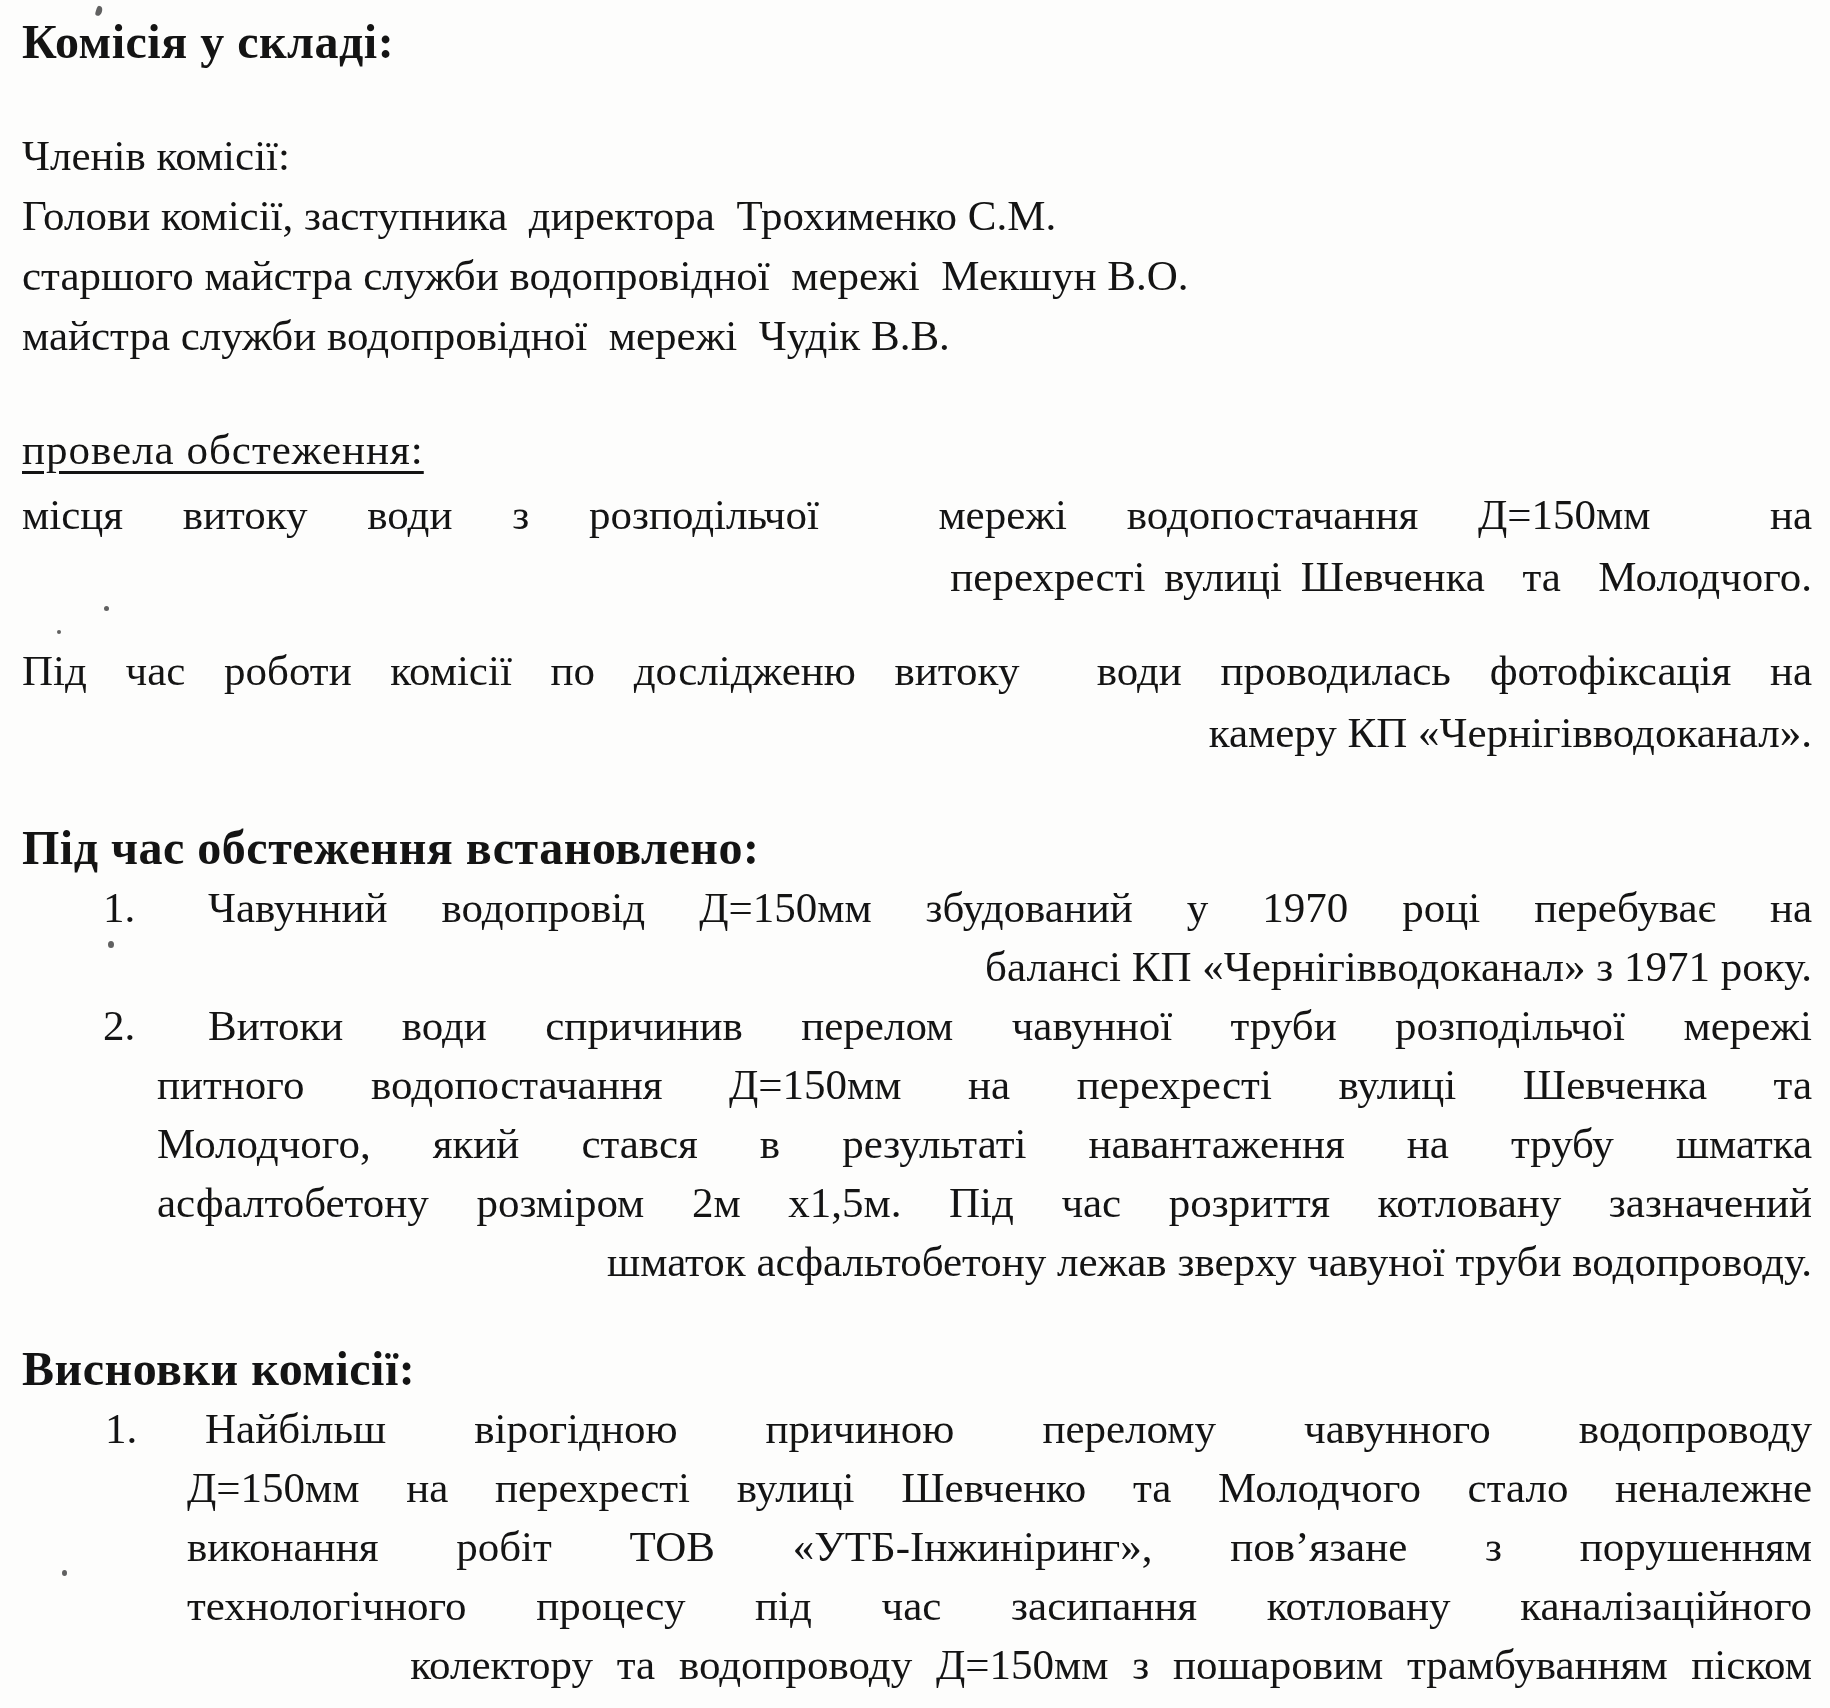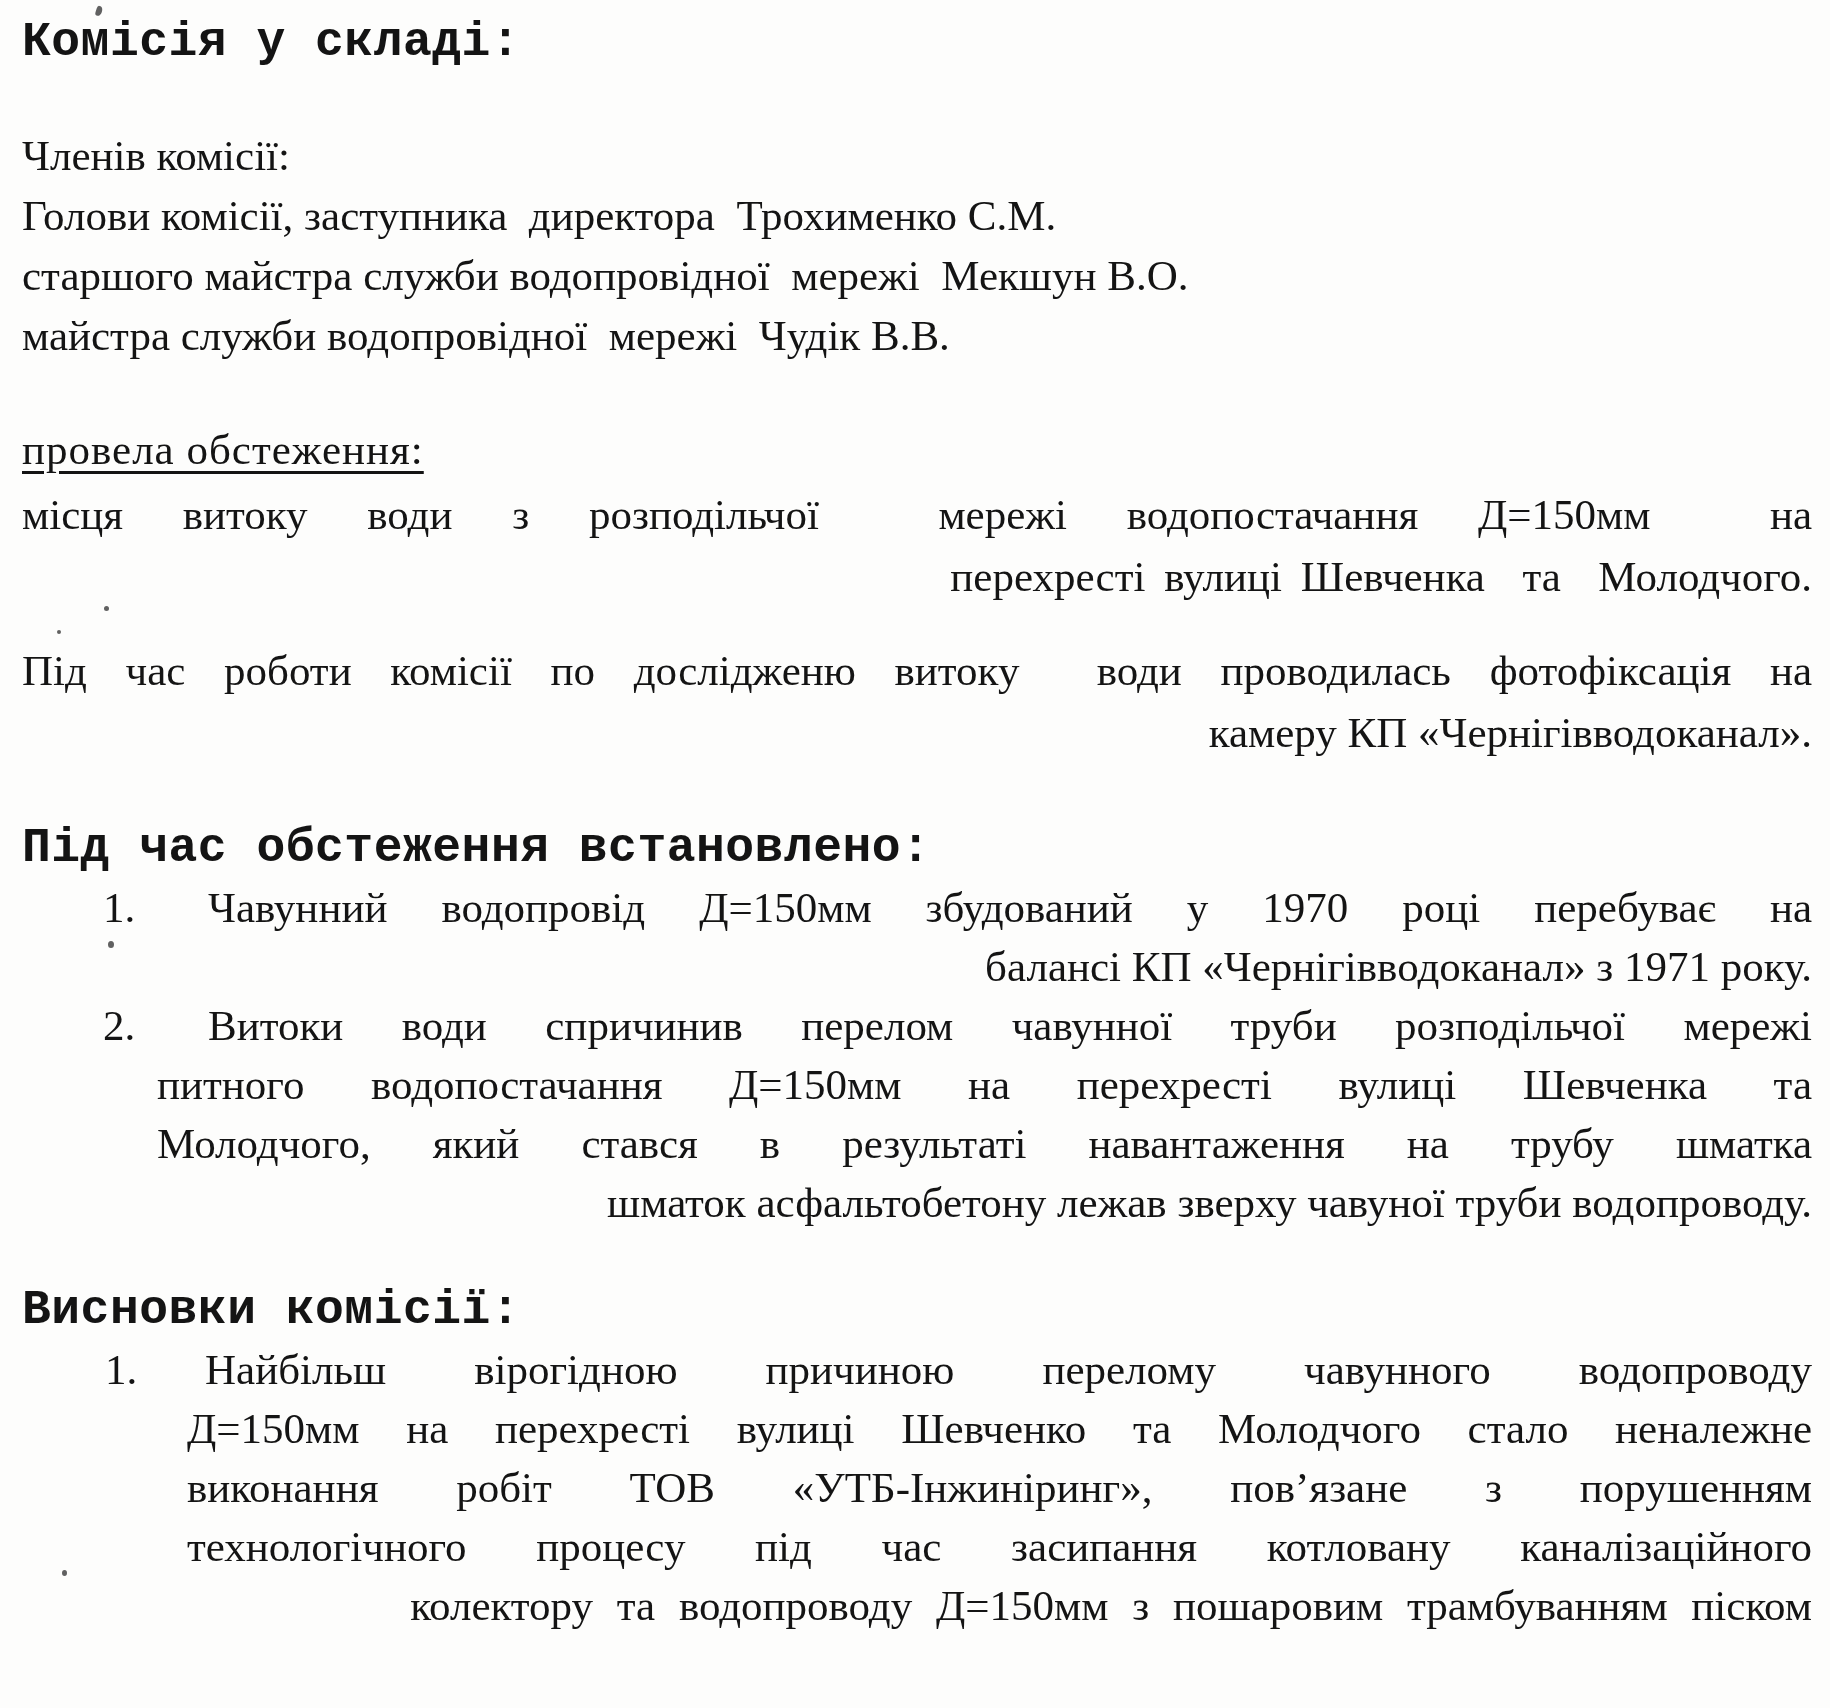--- a/index.html
+++ b/index.html
@@ -18,21 +18,20 @@
     font-size: 43px;
     padding: 14px 18px 0 22px;
     overflow: hidden;
   }
   .pre { white-space: pre-wrap; }
   .bold-heading {
     font-weight: bold;
     font-size: 48px;
     line-height: 56px;
     letter-spacing: 0.5px;
-    font-family: Liberation Mono, monospace;
   }
   .comp-block { margin-top: 56px; }
   .comp-line { line-height: 60px; }
   .survey-heading {
     margin-top: 54px;
     line-height: 60px;
     text-decoration: underline;
     text-underline-offset: 7px;
     text-decoration-thickness: 2.5px;
     letter-spacing: 1px;
@@ -107,20 +106,21 @@
       <div class="f-item">
         <span class="num">1.</span>
         <div class="tline jl ti-51 pre">Чавунний водопровід Д=150мм збудований у 1970 році перебуває на</div>
         <div class="tline ln pre">балансі КП «Чернігівводоканал» з 1971 року.</div>
       </div>
       <div class="f-item">
         <span class="num">2.</span>
         <div class="tline jl ti-51 pre">Витоки води спричинив перелом чавунної труби розподільчої мережі</div>
         <div class="tline jl pre">питного водопостачання Д=150мм на перехресті вулиці Шевченка та</div>
         <div class="tline jl pre">Молодчого, який стався в результаті навантаження на трубу шматка</div>
+        <div class="tline jl pre">асфалтобетону розміром 2м х1,5м. Під час розриття котловану зазначений</div>
         <div class="tline ln pre">шматок асфальтобетону лежав зверху чавуної труби водопроводу.</div>
       </div>
     </div>
   </div>
 
   <div>
     <div class="bold-heading conclusions-heading">Висновки комісії:</div>
     <div class="list">
       <div class="c-item">
         <span class="num">1.</span>

